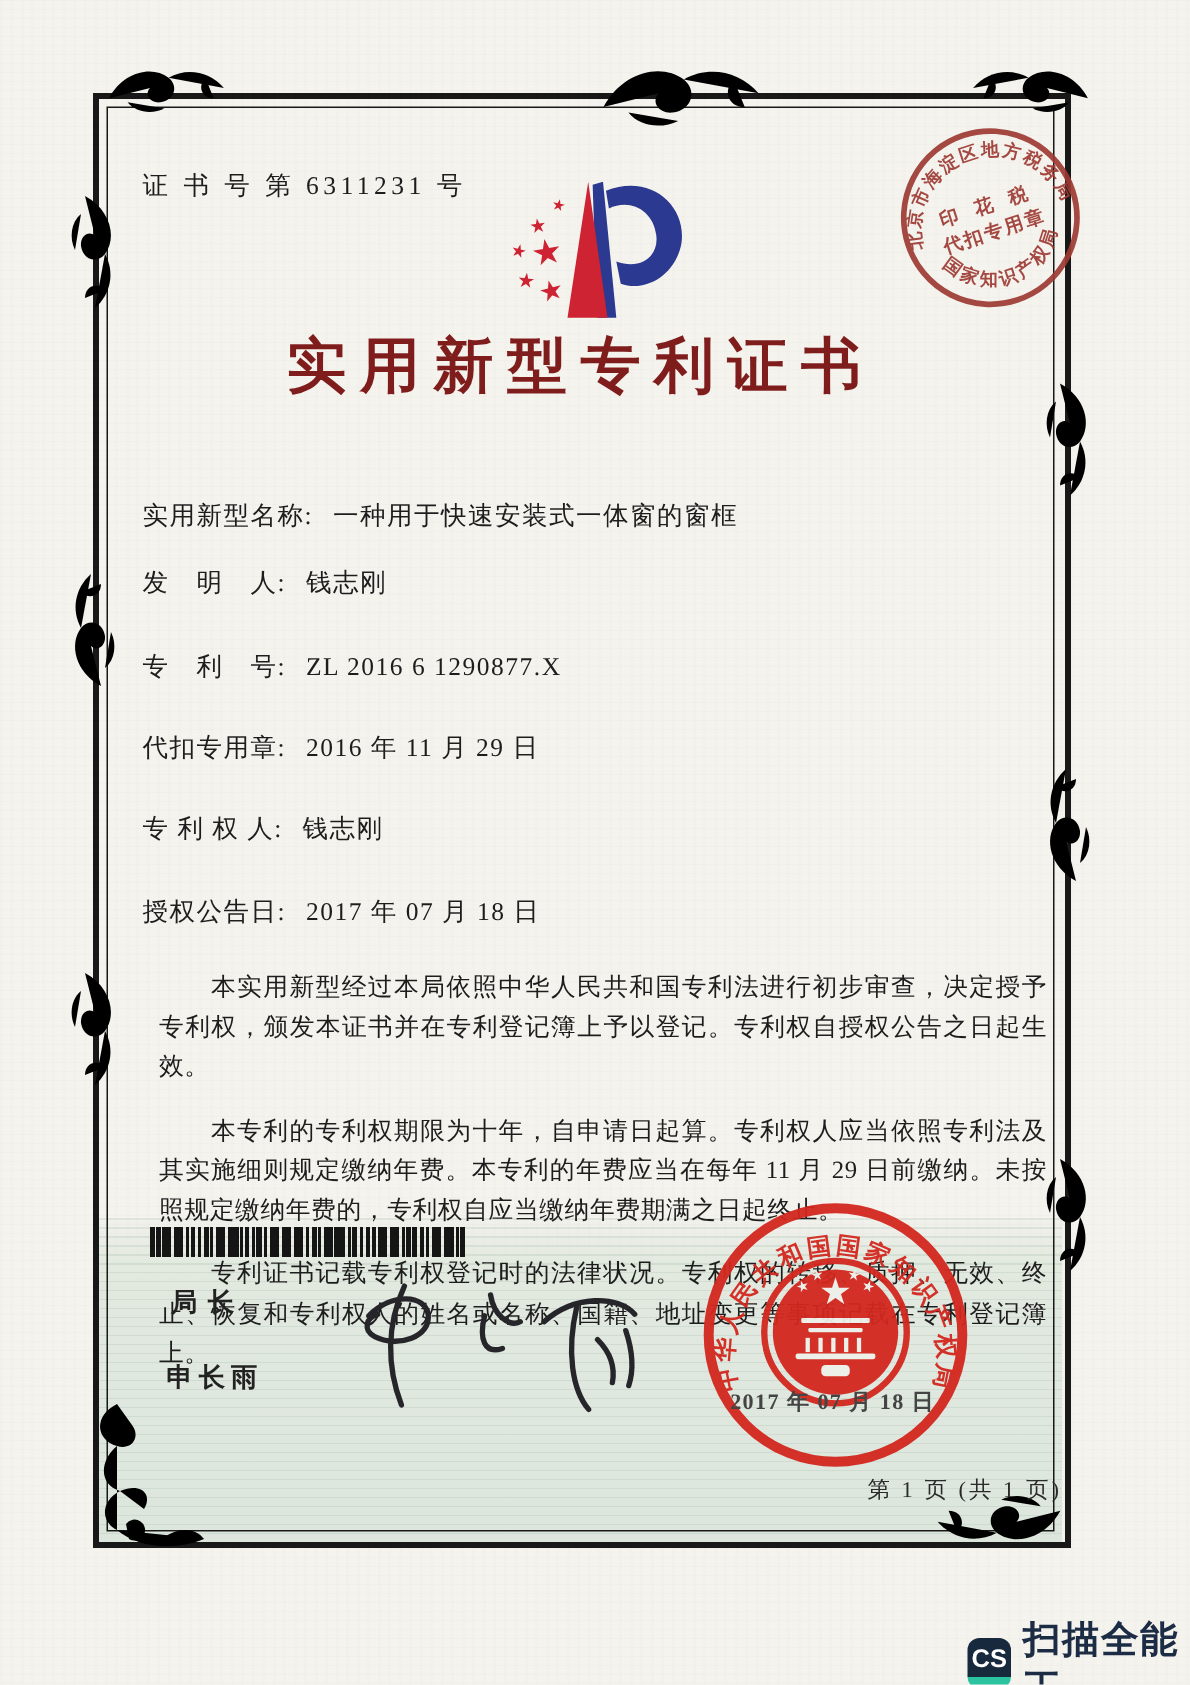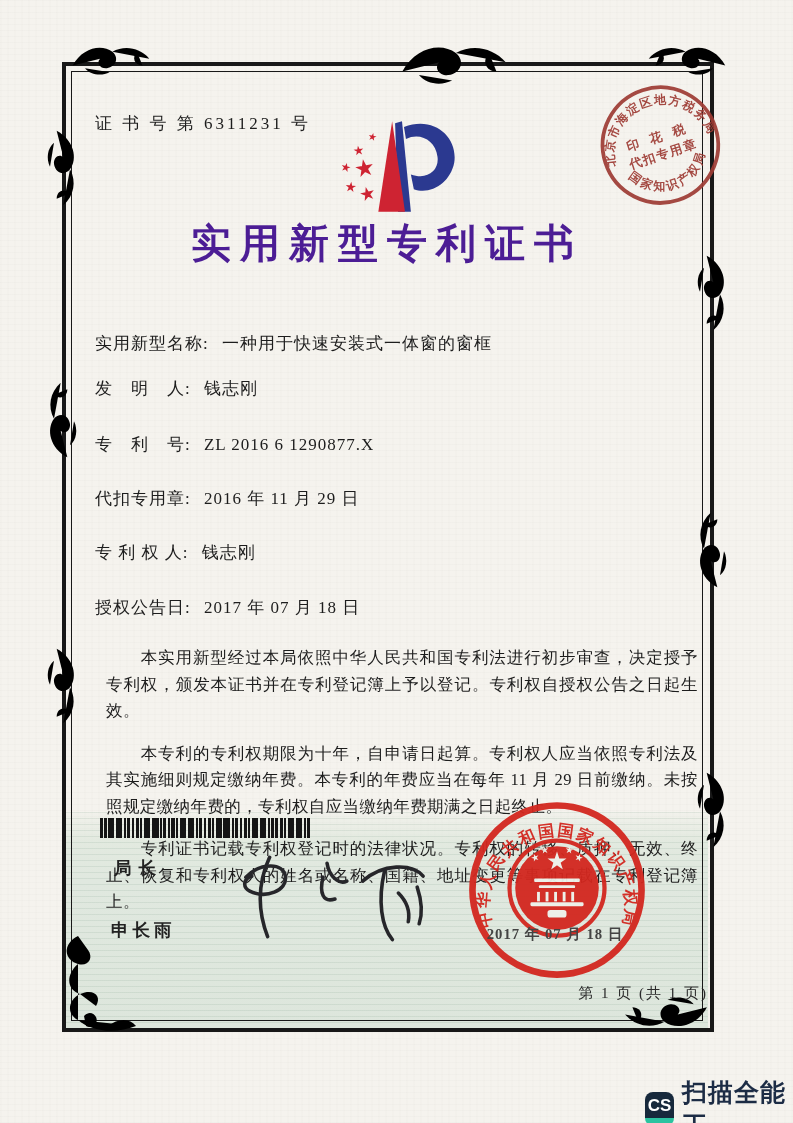--- a/index.html
+++ b/index.html
@@ -34,21 +34,21 @@
   }
   .flourish{position:absolute;z-index:3;}
 
   .cert-no{
     position:absolute;left:95px;top:112px;z-index:4;
     font-size:17px;letter-spacing:3px;
   }
   .logo-wrap{position:absolute;left:333px;top:120px;z-index:4;}
   .cert-title{
     position:absolute;left:66px;top:216px;width:642px;z-index:4;
-    text-align:center;font-size:40px;font-weight:600;letter-spacing:9px;color:#4c1d95;
+    text-align:center;font-size:40px;font-weight:600;letter-spacing:9px;color:#7f1d1d;
   }
   .field{
     position:absolute;left:95px;z-index:4;font-size:17px;letter-spacing:1px;white-space:nowrap;
   }
   .field .fvalue{margin-left:8px;}
   .paras{
     position:absolute;left:90px;top:629px;width:624px;z-index:4;
     font-size:16.5px;line-height:26.5px;letter-spacing:.4px;text-align:justify;
   }
   .paras p{margin:16px;text-indent:2.1em;}
@@ -57,21 +57,21 @@
     background:
       repeating-linear-gradient(90deg,#151515 0 2px,rgba(0,0,0,0) 2px 4px),
       repeating-linear-gradient(90deg,#151515 0 3px,rgba(0,0,0,0) 3px 9px),
       repeating-linear-gradient(90deg,rgba(0,0,0,0) 0 6px,#151515 6px 7.5px,rgba(0,0,0,0) 7.5px 13px);
   }
   .sig-title,.sig-name{
     position:absolute;z-index:4;font-family:"Liberation Sans","DejaVu Sans",sans-serif;
     font-size:17.5px;font-weight:600;color:#222;
   }
   .sig-title{left:114px;top:856px;letter-spacing:7px;}
-  .sig-name{left:111px;top:906px;letter-spacing:4px;margin-top:12px;}
+  .sig-name{left:111px;top:906px;letter-spacing:4px;}
   .signature-svg{position:absolute;left:228px;top:843px;z-index:5;}
   .signature-svg path{stroke:#26262a;stroke-width:3.6;fill:none;stroke-linecap:round;stroke-linejoin:round;}
   .tax-stamp{position:absolute;left:598px;top:82px;z-index:5;transform:rotate(-18deg);opacity:.92;}
   .official-seal{position:absolute;left:462px;top:795px;z-index:5;opacity:.95;}
   .footer-page{
     position:absolute;left:66px;top:984px;width:642px;z-index:4;
     text-align:right;font-size:15px;letter-spacing:2px;color:#2a2a2a;
   }
   .camscanner{
     position:absolute;left:645px;top:1076px;z-index:6;display:flex;align-items:center;gap:8px;

